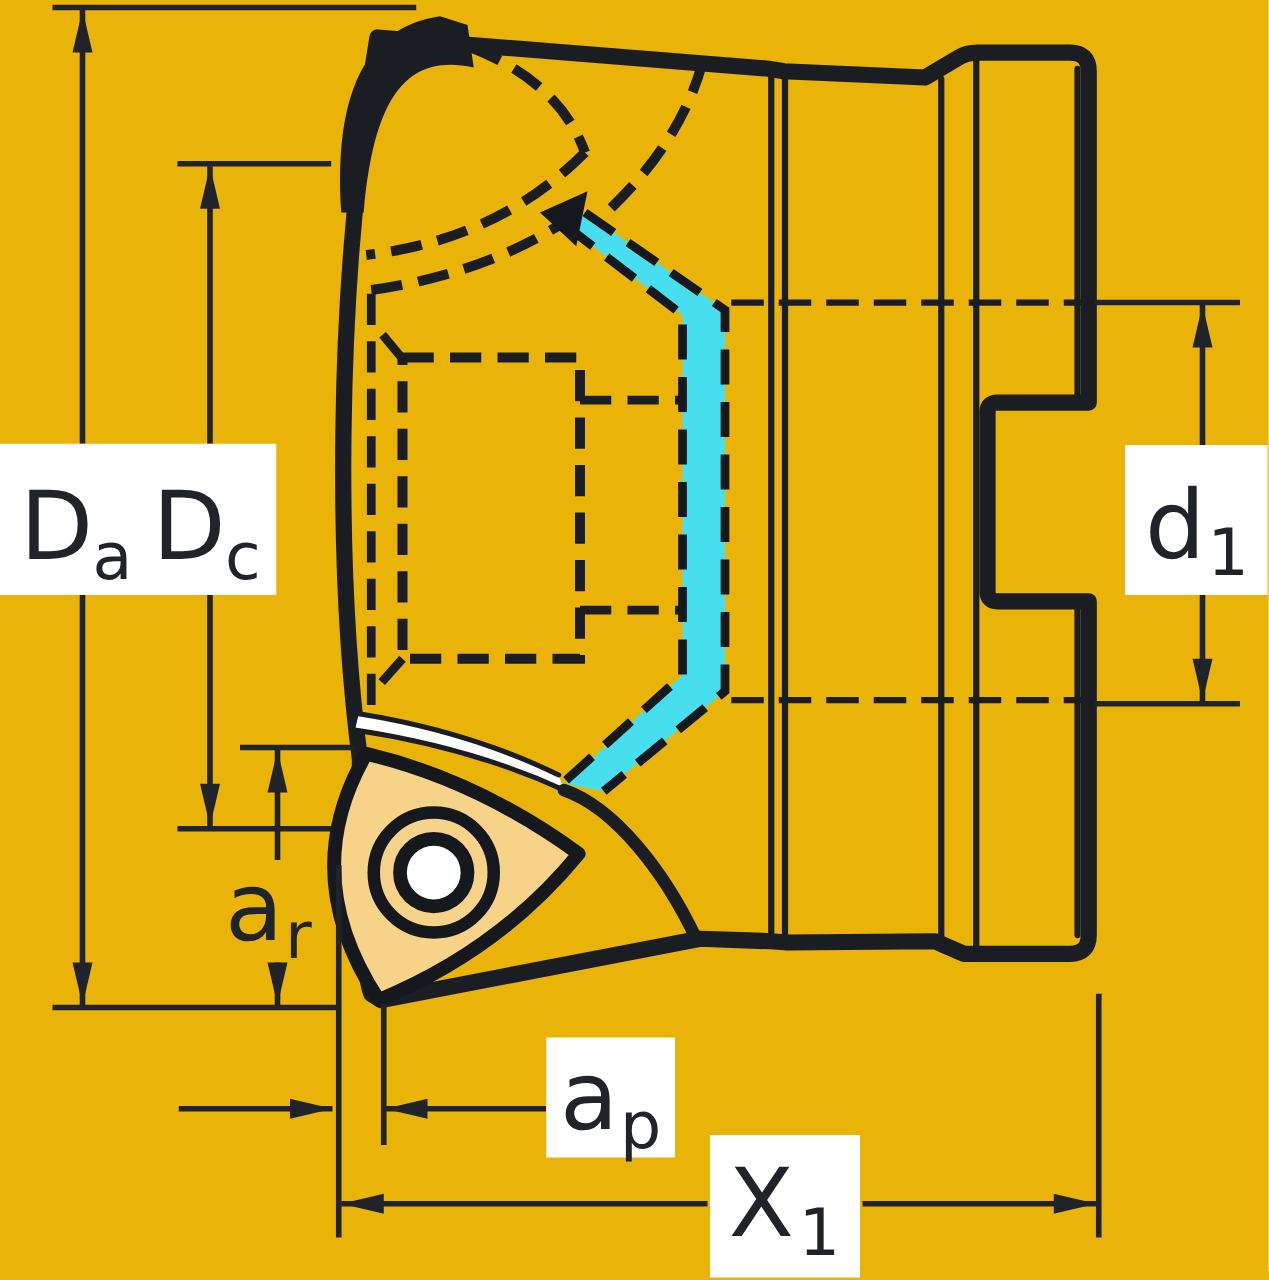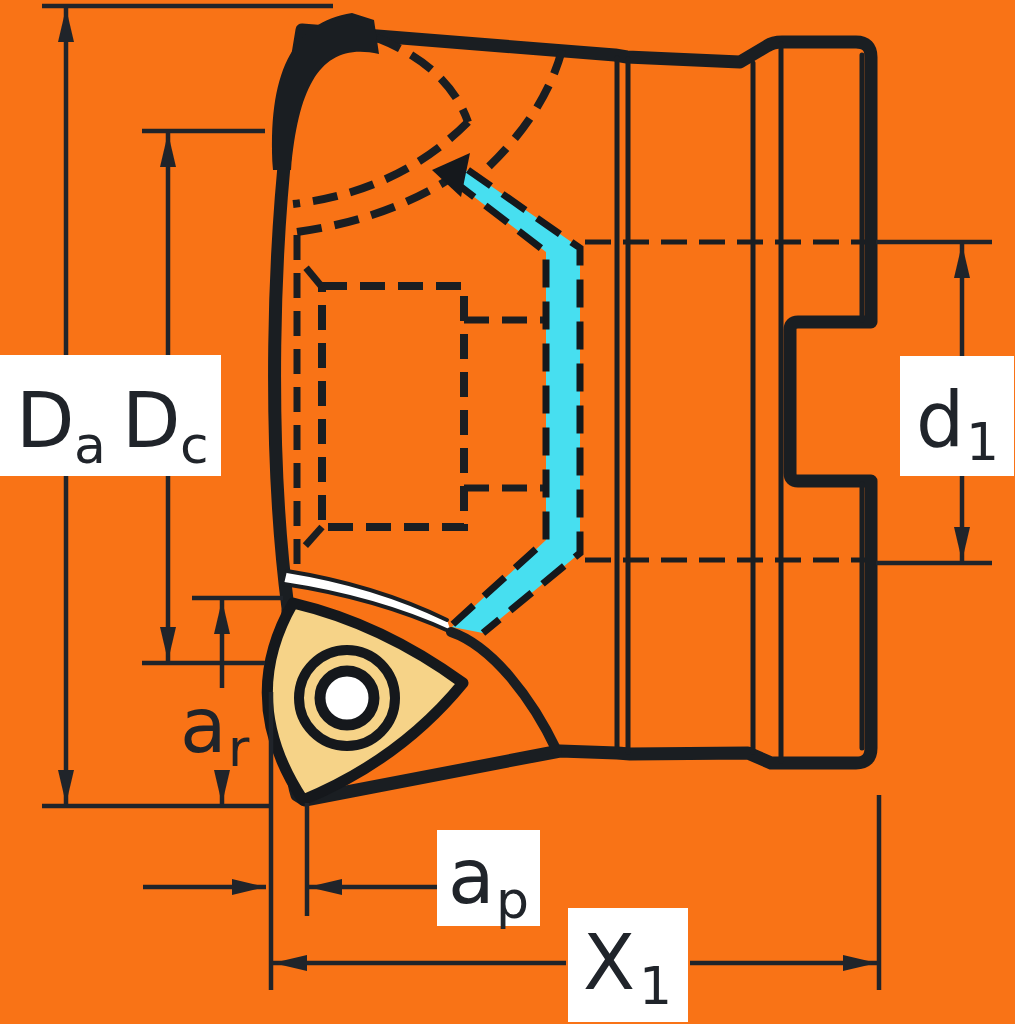--- a/index.html
+++ b/index.html
@@ -1,16 +1,16 @@
 <!DOCTYPE html>
 <html><head>
 <meta charset="utf-8">
 <style>
   html,body{margin:0;padding:0;background:#ffffff;}
-  .stage{position:relative;width:1015px;height:1024px;background:#f97316;overflow:hidden;
+  .stage{position:relative;width:1015px;height:1024px;background:#eab308;overflow:hidden;
          font-family:"DejaVu Sans","Liberation Sans",sans-serif;}
   svg{display:block;}
   
   .outline{stroke:#1a1e22;stroke-width:13;stroke-linejoin:round;stroke-linecap:round;fill:none;}
   .thin{stroke:#1a1e22;stroke-width:5;fill:none;stroke-linecap:round;}
   .thin4{stroke:#1a1e22;stroke-width:4;fill:none;stroke-linecap:round;}
   .curve9{stroke:#1a1e22;stroke-width:10;fill:none;stroke-linecap:round;}
   .dashA{stroke:#1a1e22;stroke-width:8;fill:none;stroke-dasharray:25 13;stroke-linecap:butt;}
   .dashB{stroke:#1a1e22;stroke-width:7;fill:none;stroke-dasharray:25 13;stroke-linecap:butt;}
   .dashC{stroke:#1a1e22;stroke-width:5;fill:none;stroke-dasharray:26 12;stroke-linecap:butt;}

